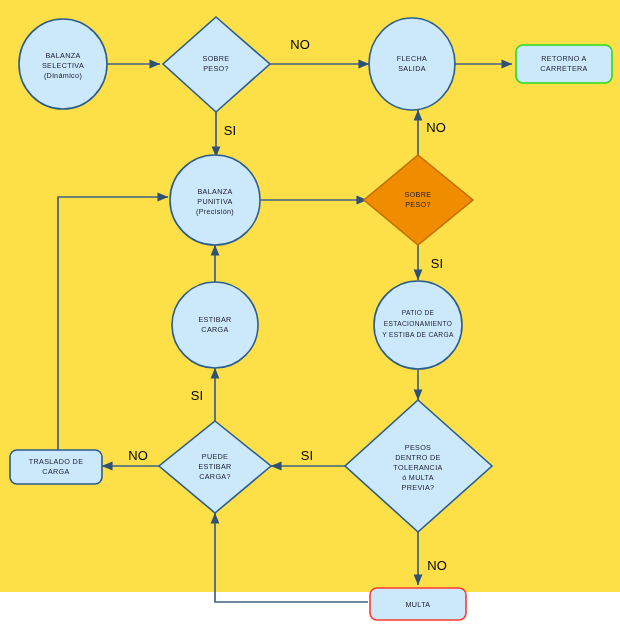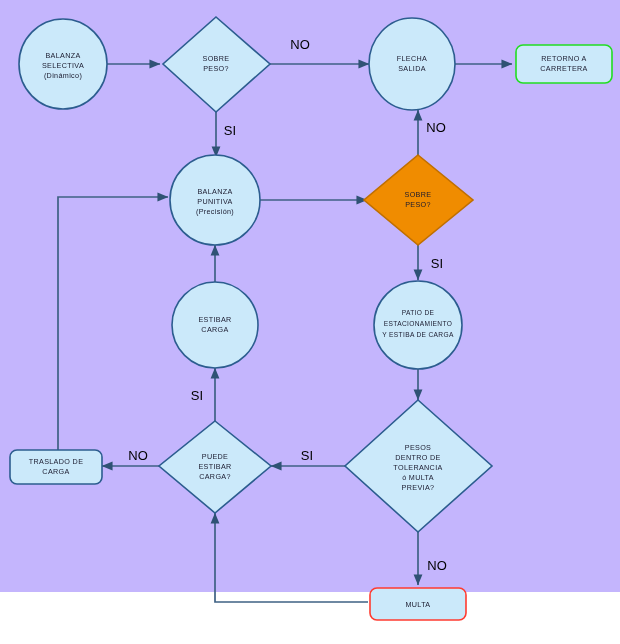--- a/index.html
+++ b/index.html
@@ -10,21 +10,21 @@
   body {
     width: 620px;
     height: 644px;
     font-family: "Liberation Sans", sans-serif;
     overflow: hidden;
   }
   #flowchart-root {
     position: relative;
     width: 620px;
     height: 592px;
-    background: #c4b5fd;
+    background: #fde047;
   }
   svg#chart-svg {
     display: block;
     width: 620px;
     height: 644px;
   }
   .node-shape {
     stroke-width: 1.6;
   }
   .node-label {

